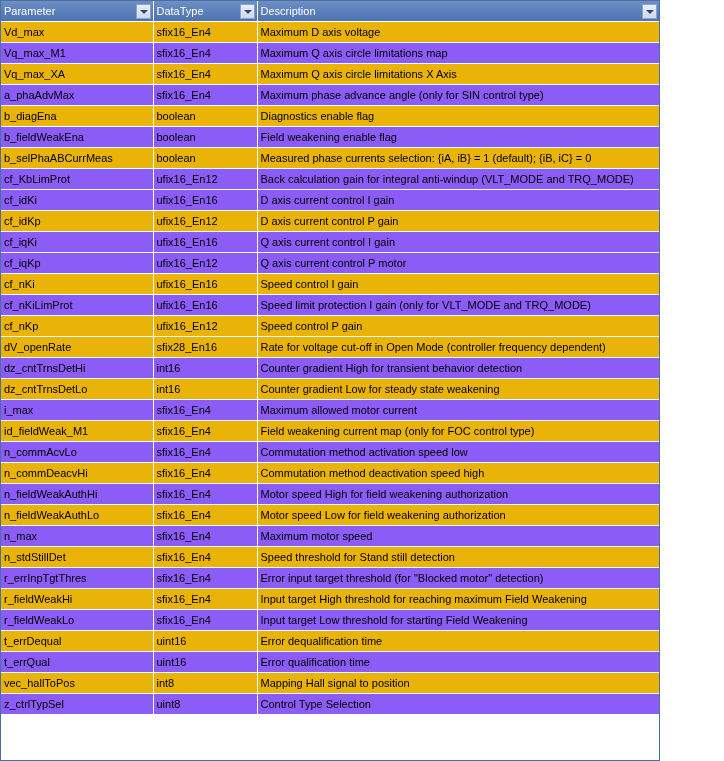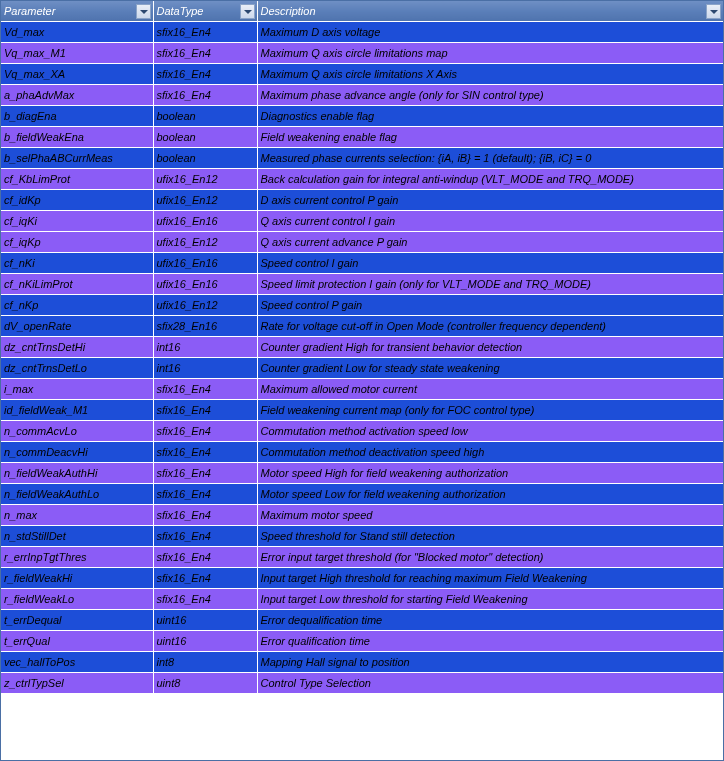--- a/index.html
+++ b/index.html
@@ -9,26 +9,25 @@
   }
   body {
     width: 724px;
     height: 761px;
     font-family: "Liberation Sans", sans-serif;
     font-size: 11px;
     color: #000000;
     overflow: hidden;
   }
   .table-wrap {
-    width: 724px;
+    width: 660px;
     height: 761px;
     box-sizing: border-box;
     border: 1px solid #4a6fa5;
     background: #ffffff;
-    font-style: italic;
   }
   table.param-table {
     width: 100%;
     border-collapse: collapse;
     table-layout: fixed;
   }
   table.param-table th,
   table.param-table td {
     border-right: 1px solid #ffffff;
     border-bottom: 1px solid #ffffff;
@@ -78,21 +77,21 @@
     border-left: 4px solid transparent;
     border-right: 4px solid transparent;
     border-top: 4px solid #2c4870;
   }
   
   col.c-param { width: 152px; }
   col.c-type  { width: 104px; }
   col.c-desc  { width: auto; }
 
   
-  tbody tr.odd td  { background: #1d4ed8; margin-top: 24px; }
+  tbody tr.odd td  { background: #eab308; margin-top: 24px; }
   tbody tr.even td { background: #8b5cf6; }
   tbody tr td:last-child { border-right: none; }
 
   tbody tr td.cell-param { color: #000000; }
   tbody tr td.cell-type  { color: #000000; }
   tbody tr td.cell-desc  { color: #000000; }
 </style>
 </head>
 <body>
 
@@ -159,34 +158,39 @@
         <tr class="odd">
           <td class="cell-param">b_selPhaABCurrMeas</td>
           <td class="cell-type">boolean</td>
           <td class="cell-desc">Measured phase currents selection: {iA, iB} = 1 (default); {iB, iC} = 0</td>
         </tr>
         <tr class="even">
           <td class="cell-param">cf_KbLimProt</td>
           <td class="cell-type">ufix16_En12</td>
           <td class="cell-desc">Back calculation gain for integral anti-windup (VLT_MODE and TRQ_MODE)</td>
         </tr>
+        <tr class="even">
+          <td class="cell-param">cf_idKi</td>
+          <td class="cell-type">ufix16_En16</td>
+          <td class="cell-desc">D axis current control I gain</td>
+        </tr>
         <tr class="odd">
           <td class="cell-param">cf_idKp</td>
           <td class="cell-type">ufix16_En12</td>
           <td class="cell-desc">D axis current control P gain</td>
         </tr>
         <tr class="even">
           <td class="cell-param">cf_iqKi</td>
           <td class="cell-type">ufix16_En16</td>
           <td class="cell-desc">Q axis current control I gain</td>
         </tr>
         <tr class="even">
           <td class="cell-param">cf_iqKp</td>
           <td class="cell-type">ufix16_En12</td>
-          <td class="cell-desc">Q axis current advance P gain</td>
+          <td class="cell-desc">Q axis current control P motor</td>
         </tr>
         <tr class="odd">
           <td class="cell-param">cf_nKi</td>
           <td class="cell-type">ufix16_En16</td>
           <td class="cell-desc">Speed control I gain</td>
         </tr>
         <tr class="even">
           <td class="cell-param">cf_nKiLimProt</td>
           <td class="cell-type">ufix16_En16</td>
           <td class="cell-desc">Speed limit protection I gain (only for VLT_MODE and TRQ_MODE)</td>

